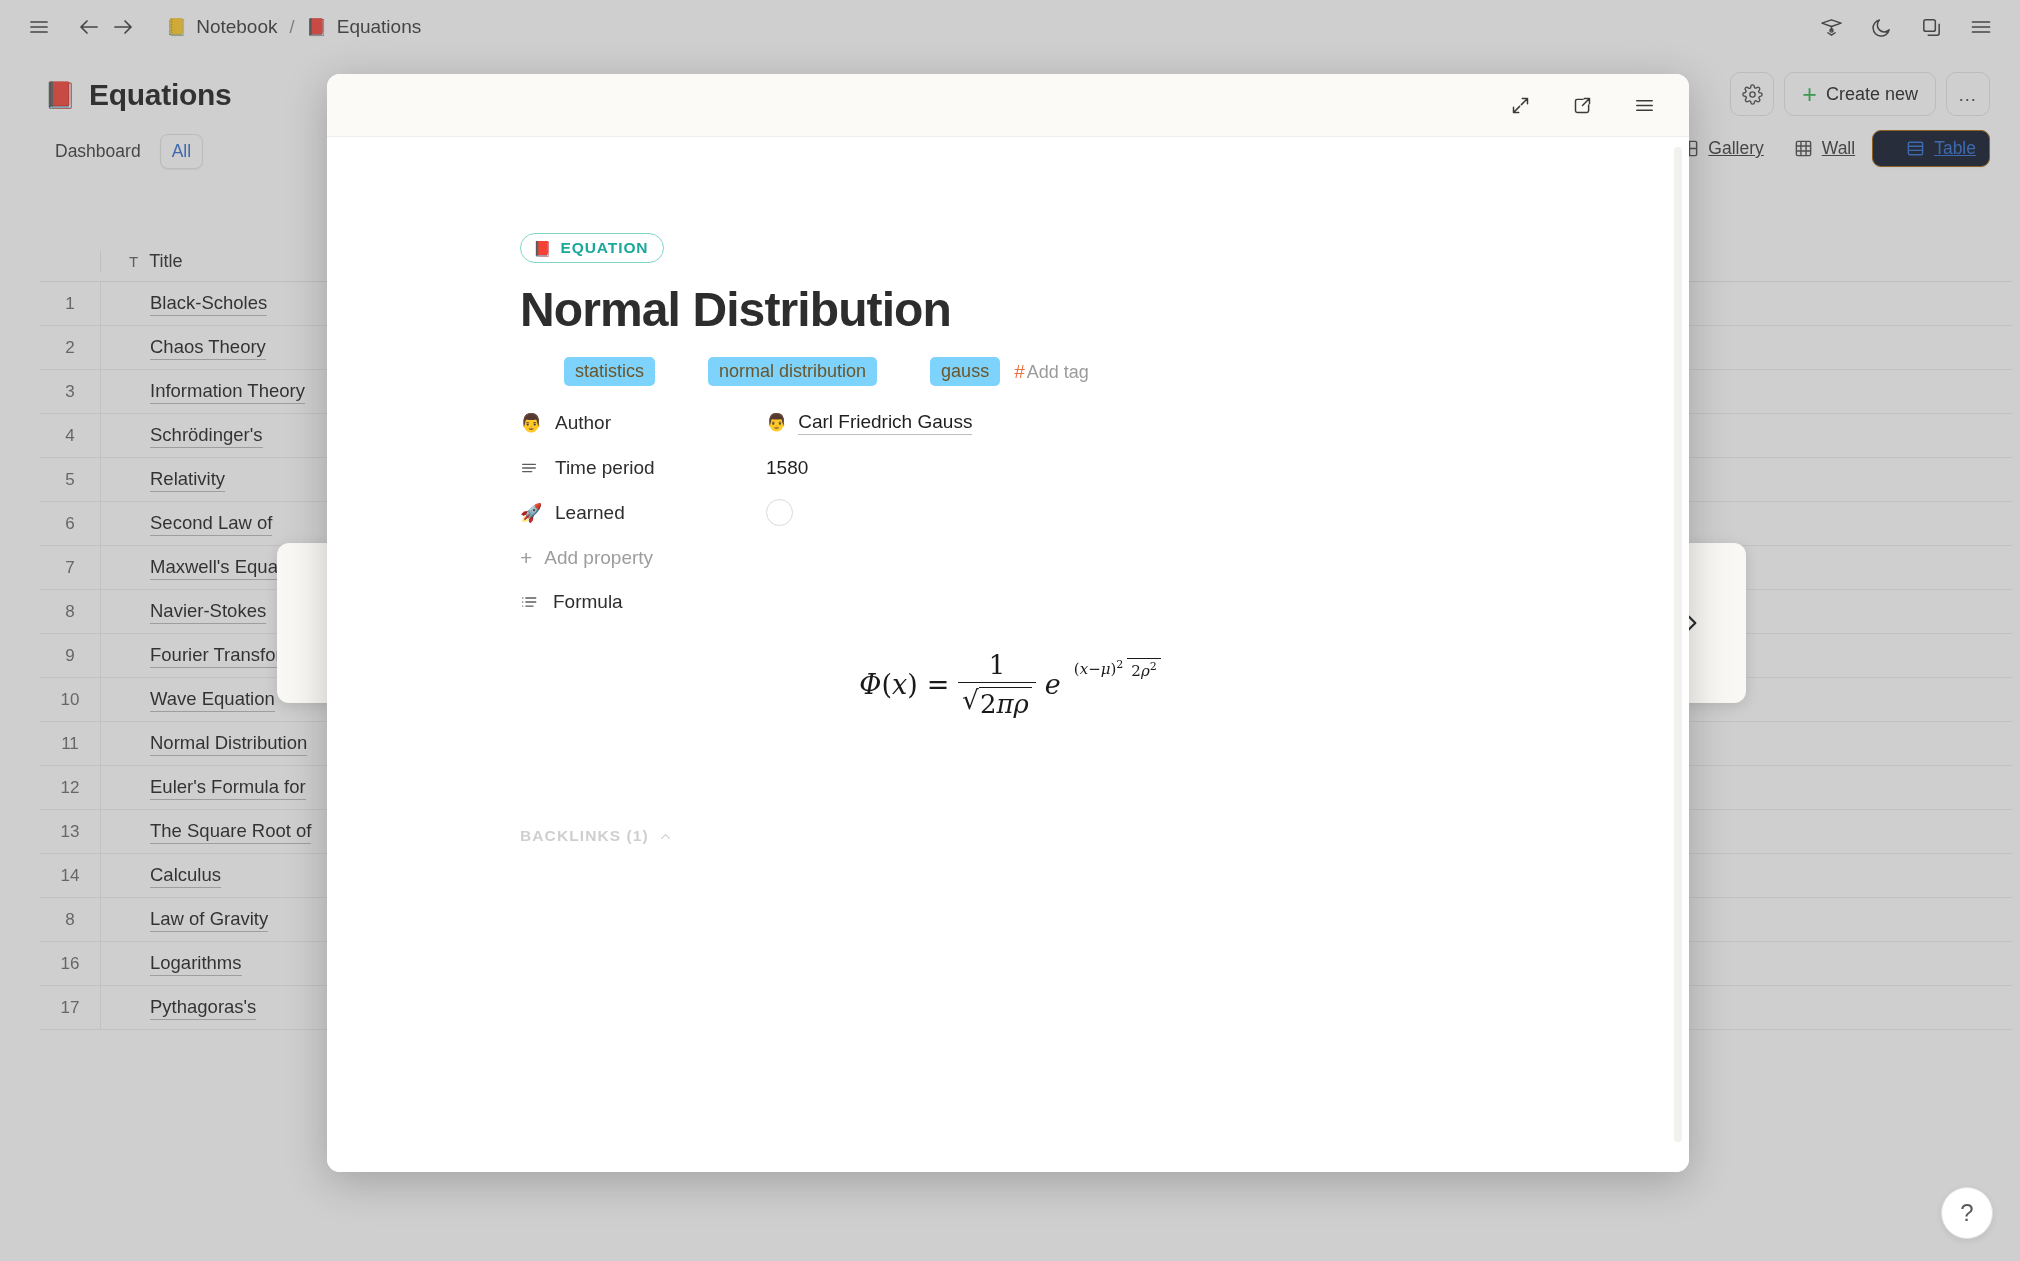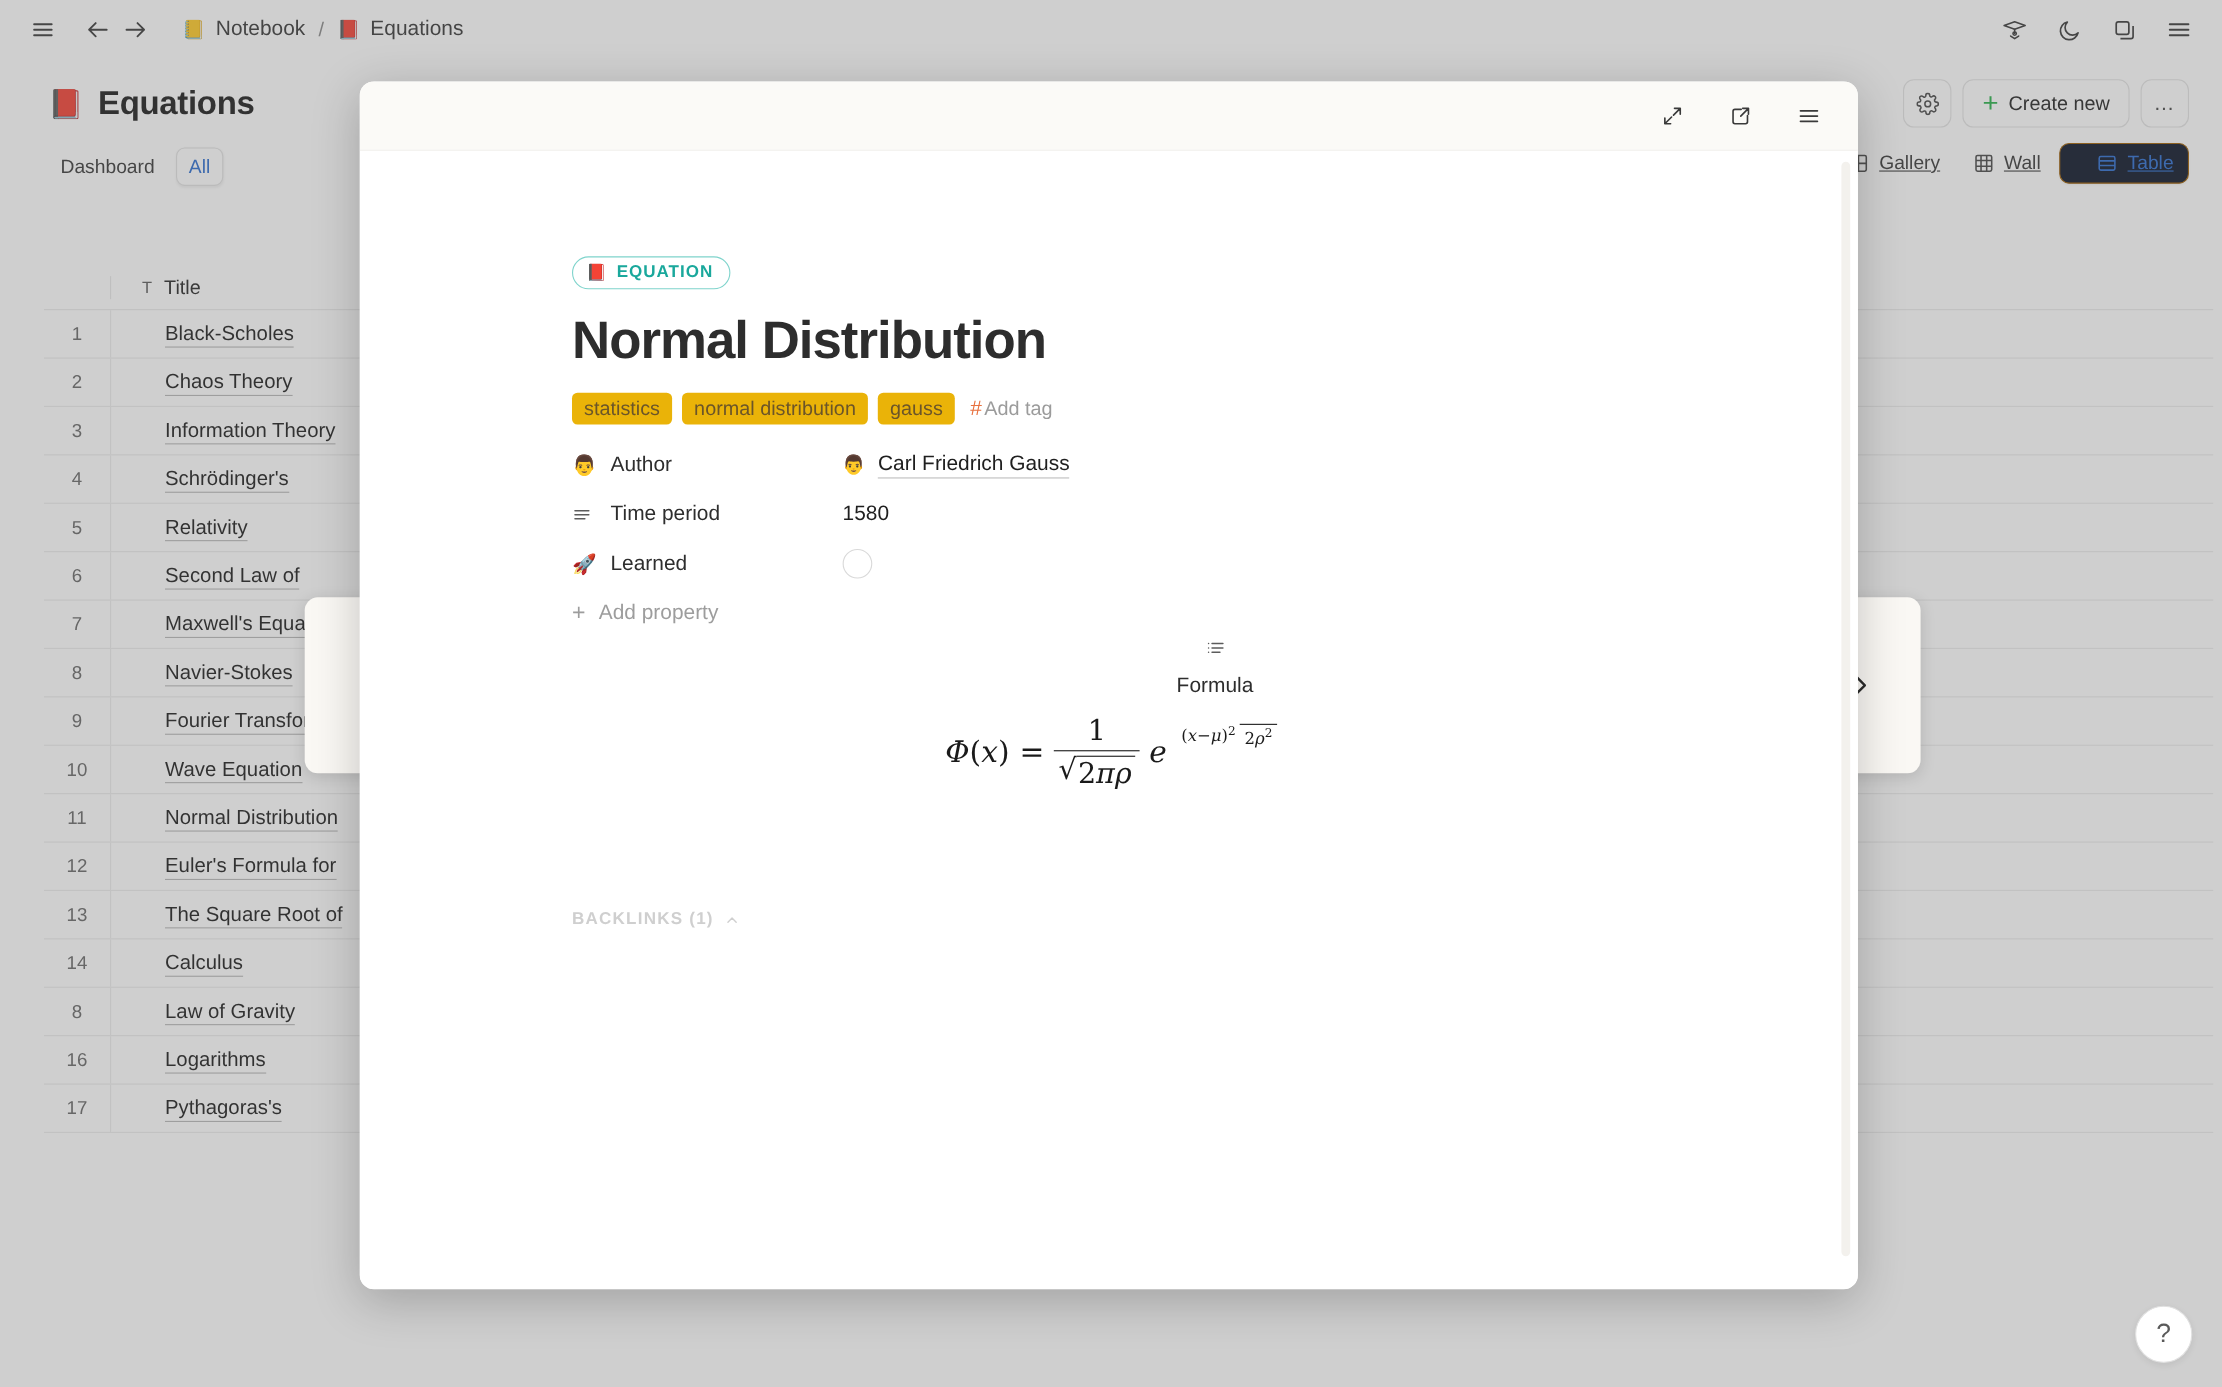--- a/index.html
+++ b/index.html
@@ -230,25 +230,26 @@
     margin-top: 19px;
     font-size: 48px; font-weight: 700; color: #2d2d2d;
     letter-spacing: -0.9px;
   }
 
   #tag-row {
     margin-top: 20px;
     display: flex; align-items: center; gap: 9px; flex-wrap: wrap;
   }
   .tag {
-    background: #eab308;
+    background: #7dd3fc;
     color: #6b5529;
     font-size: 18px;
     padding: 4px 11px;
     border-radius: 5px;
+    margin-left: 44px;
   }
   .add-tag {
     display: flex; align-items: baseline; gap: 2px;
     font-size: 18px; color: #9b9b9b;
     margin-left: 5px;
   }
   .hash { color: #e8713f; font-size: 19px; }
 
   
   #props { margin-top: 14px; }
@@ -276,21 +277,21 @@
     display: flex; align-items: center; gap: 12px;
     font-size: 19px; color: #9d9d9d;
     height: 45px;
   }
   .add-prop .pl { font-size: 21px; color: #9d9d9d; line-height: 1; }
 
   
   #formula-head {
     display: flex; align-items: center; gap: 15px;
     height: 44px;
-    font-size: 19px; color: #2e2e2e; flex-direction: column;
+    font-size: 19px; color: #2e2e2e;
   }
   #formula-box {
     margin-top: 26px;
     width: 980px;
     display: flex; align-items: center; justify-content: center;
   }
   .math {
     font-family: "DejaVu Serif", serif;
     font-size: 27px; color: #1a1a1a;
     display: inline-flex; align-items: center; gap: 9px;

